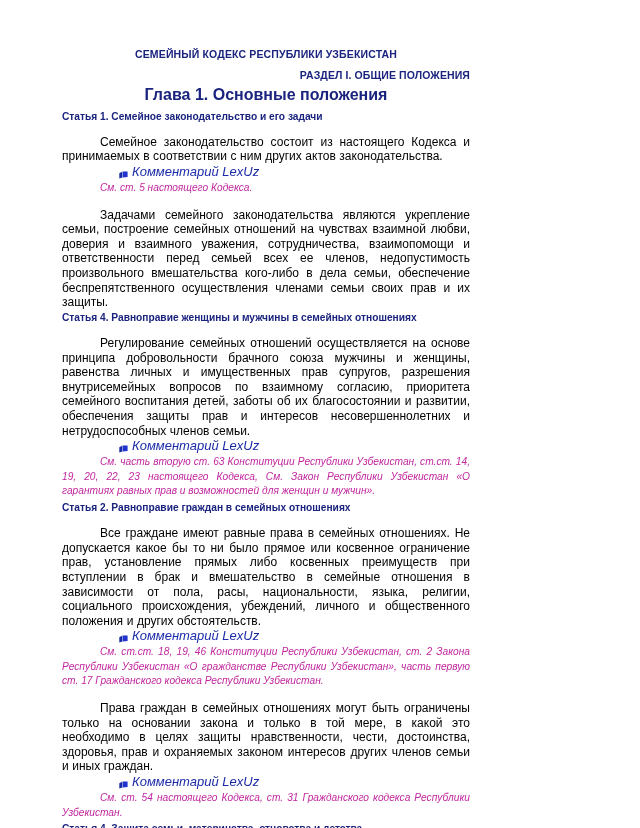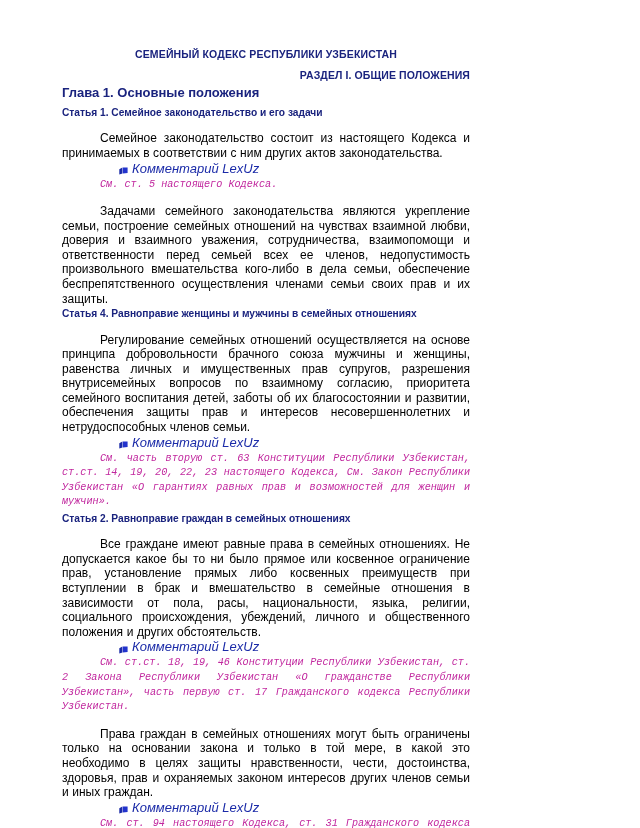--- a/index.html
+++ b/index.html
@@ -31,23 +31,23 @@
   .h-section {
     text-align: right;
     font-weight: bold;
     font-size: 10.5px;
     color: #1a237e;
     letter-spacing: 0.1px;
     margin: 0 0 5px 0;
     line-height: 1.15;
   }
   .h-chapter {
-    text-align: left;
+    text-align: center;
     font-weight: bold;
-    font-size: 13px;
+    font-size: 16px;
     color: #1a237e;
     margin: 0 0 5px 0;
     line-height: 1.15;
   }
   .h-article {
     font-weight: bold;
     font-size: 10.2px;
     color: #1a237e;
     margin: 0 0 1px 0;
     line-height: 1.3;
@@ -80,21 +80,20 @@
     top: -1px;
   }
   p.comment-ref {
     text-align: justify;
     text-indent: 38px;
     font-size: 10.2px;
     font-style: italic;
     line-height: 14.6px;
     color: #c1279e;
     margin: 0 0 2px 0;
-    font-family: Liberation Mono, monospace;
   }
   .sp-before-article { margin-top: 1px; }
 </style>
 </head>
 <body>
 
 <div class="page">
 
   <div class="h-title">СЕМЕЙНЫЙ КОДЕКС РЕСПУБЛИКИ УЗБЕКИСТАН</div>
   <div class="h-section">РАЗДЕЛ I. ОБЩИЕ ПОЛОЖЕНИЯ</div>
@@ -138,17 +137,17 @@
   <p class="comment-ref">См. ст.ст. 18, 19, 46 Конституции Республики Узбекистан, ст. 2 Закона Республики Узбекистан «О гражданстве Республики Узбекистан», часть первую ст. 17 Гражданского кодекса Республики Узбекистан.</p>
   <p class="body-text">Права граждан в семейных отношениях могут быть ограничены только на основании закона и только в той мере, в какой это необходимо в целях защиты нравственности, чести, достоинства, здоровья, прав и охраняемых законом интересов других членов семьи и иных граждан.</p>
   <div class="comment-label">
     <span class="flag-icon">
       <svg width="9" height="8" viewBox="0 0 9 8" xmlns="http://www.w3.org/2000/svg">
         <path d="M0.3 2.2 L3.4 0.4 L3.4 6.4 L0.3 7.6 Z" fill="#1b2ba8"></path>
         <path d="M3.8 0.4 L8.6 0.4 L8.6 6.0 L3.8 6.4 Z" fill="#2233cc"></path>
       </svg>
     </span><span>Комментарий LexUz</span>
   </div>
-  <p class="comment-ref">См. ст. 94 настоящего Кодекса, ст. 31 Гражданского кодекса Республики Узбекистан.</p>
+  <p class="comment-ref">См. ст. 54 настоящего Кодекса, ст. 31 Гражданского кодекса Республики Узбекистан.</p>
 
   <div class="h-article sp-before-article">Статья 4. Защита семьи, материнства, отцовства и детства</div>
 
 </div>
 
 </body></html>

